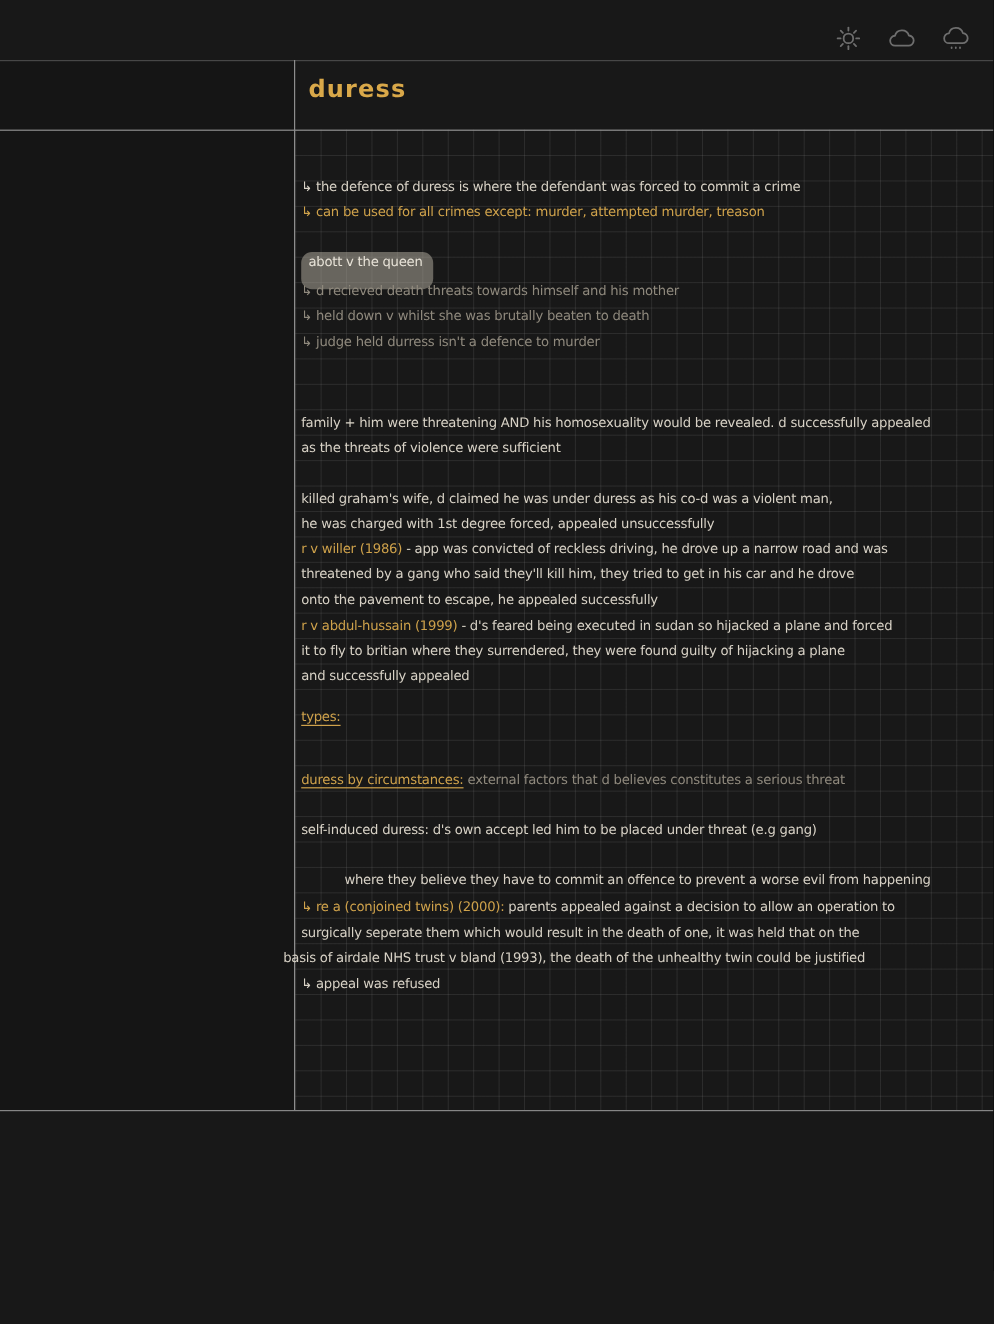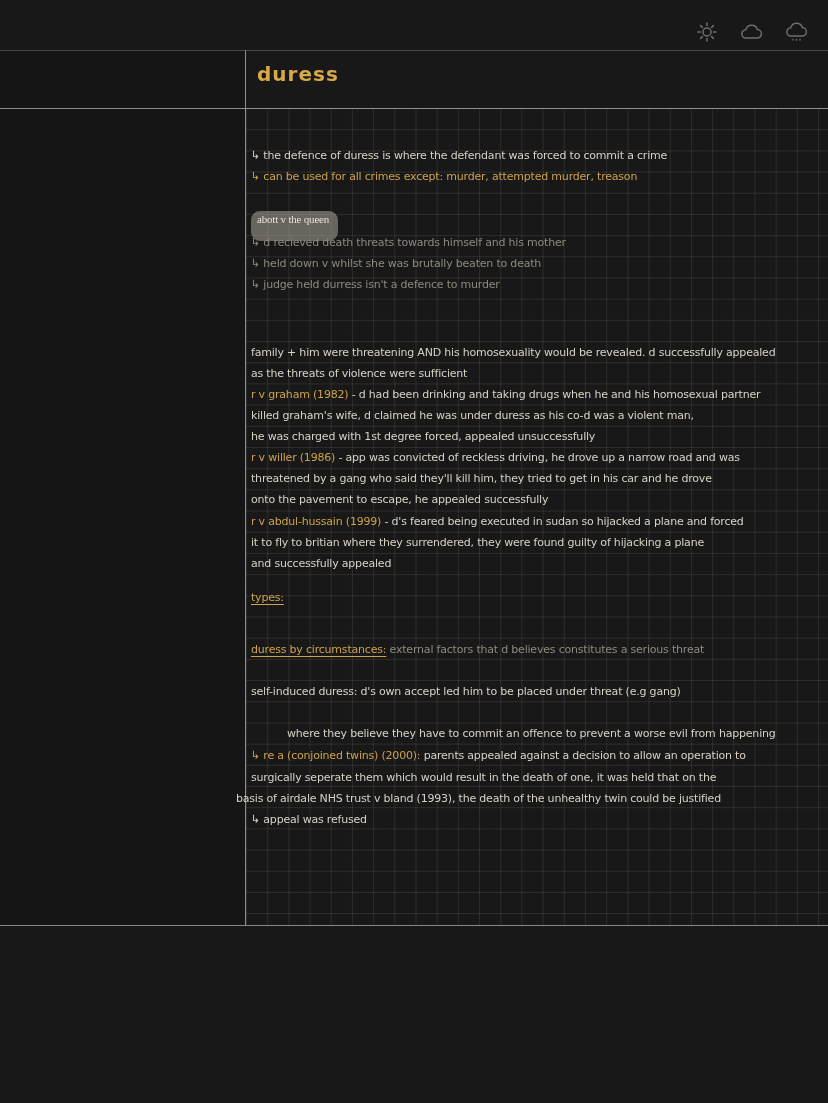--- a/index.html
+++ b/index.html
@@ -37,21 +37,21 @@
   .note-line{
     position:absolute;white-space:nowrap;
     font-size:11px;line-height:14px;letter-spacing:-0.2px;
   }
   .ink-white{color:#d8d2c6;}
   .ink-orange{color:#cfa24b;}
   .ink-dim{color:#8f897d;}
   .u{text-decoration:underline;text-underline-offset:3px;text-decoration-thickness:1px;}
   .ink-hl{
     background:rgba(172,166,153,0.55);color:#e8e3d8;
-    border-radius:9px;padding:2px 9px 16px 6px;font-family:Liberation Serif, serif;
+    border-radius:9px;padding:2px 9px 16px 6px;
   }
 </style>
 </head>
 <body>
 
 <div class="page">
 
   <div class="topbar">
     <div class="topbar-icons">
       <div class="icon-btn">
@@ -96,21 +96,20 @@
 
   <div class="notes">
       <div class="note-line" style="top: 117px; left: 251px;"><span class="ink-white">↳ the defence of duress is where the defendant was forced to commit a crime</span></div>
       <div class="note-line" style="top: 138px; left: 251px;"><span class="ink-orange">↳ can be used for all crimes except: murder, attempted murder, treason</span></div>
       <div class="note-line" style="top: 180px; left: 251px;"><span class="ink-hl">abott v the queen</span></div>
       <div class="note-line" style="top: 204px; left: 251px;"><span class="ink-dim">↳ d recieved death threats towards himself and his mother</span></div>
       <div class="note-line" style="top: 225px; left: 251px;"><span class="ink-dim">↳ held down v whilst she was brutally beaten to death</span></div>
       <div class="note-line" style="top: 246px; left: 251px;"><span class="ink-dim">↳ judge held durress isn't a defence to murder</span></div>
       <div class="note-line" style="top: 314px; left: 251px;"><span class="ink-white">family + him were threatening AND his homosexuality would be revealed. d successfully appealed</span></div>
       <div class="note-line" style="top: 335px; left: 251px;"><span class="ink-white">as the threats of violence were sufficient</span></div>
-      <div class="note-line" style="top: 356px; left: 251px;"><span class="ink-orange">r v graham (1982)</span><span class="ink-white"> - d had been drinking and taking drugs when he and his homosexual partner</span></div>
       <div class="note-line" style="top: 377px; left: 251px;"><span class="ink-white">killed graham's wife, d claimed he was under duress as his co-d was a violent man,</span></div>
       <div class="note-line" style="top: 398px; left: 251px;"><span class="ink-white">he was charged with 1st degree forced, appealed unsuccessfully</span></div>
       <div class="note-line" style="top: 419px; left: 251px;"><span class="ink-orange">r v willer (1986)</span><span class="ink-white"> - app was convicted of reckless driving, he drove up a narrow road and was</span></div>
       <div class="note-line" style="top: 440px; left: 251px;"><span class="ink-white">threatened by a gang who said they'll kill him, they tried to get in his car and he drove</span></div>
       <div class="note-line" style="top: 461px; left: 251px;"><span class="ink-white">onto the pavement to escape, he appealed successfully</span></div>
       <div class="note-line" style="top: 483px; left: 251px;"><span class="ink-orange">r v abdul-hussain (1999)</span><span class="ink-white"> - d's feared being executed in sudan so hijacked a plane and forced</span></div>
       <div class="note-line" style="top: 504px; left: 251px;"><span class="ink-white">it to fly to britian where they surrendered, they were found guilty of hijacking a plane</span></div>
       <div class="note-line" style="top: 525px; left: 251px;"><span class="ink-white">and successfully appealed</span></div>
       <div class="note-line" style="top: 559px; left: 251px;"><span class="ink-orange u">types:</span></div>
       <div class="note-line" style="top: 611px; left: 251px;"><span class="ink-orange u">duress by circumstances:</span><span class="ink-dim"> external factors that d believes constitutes a serious threat</span></div>

